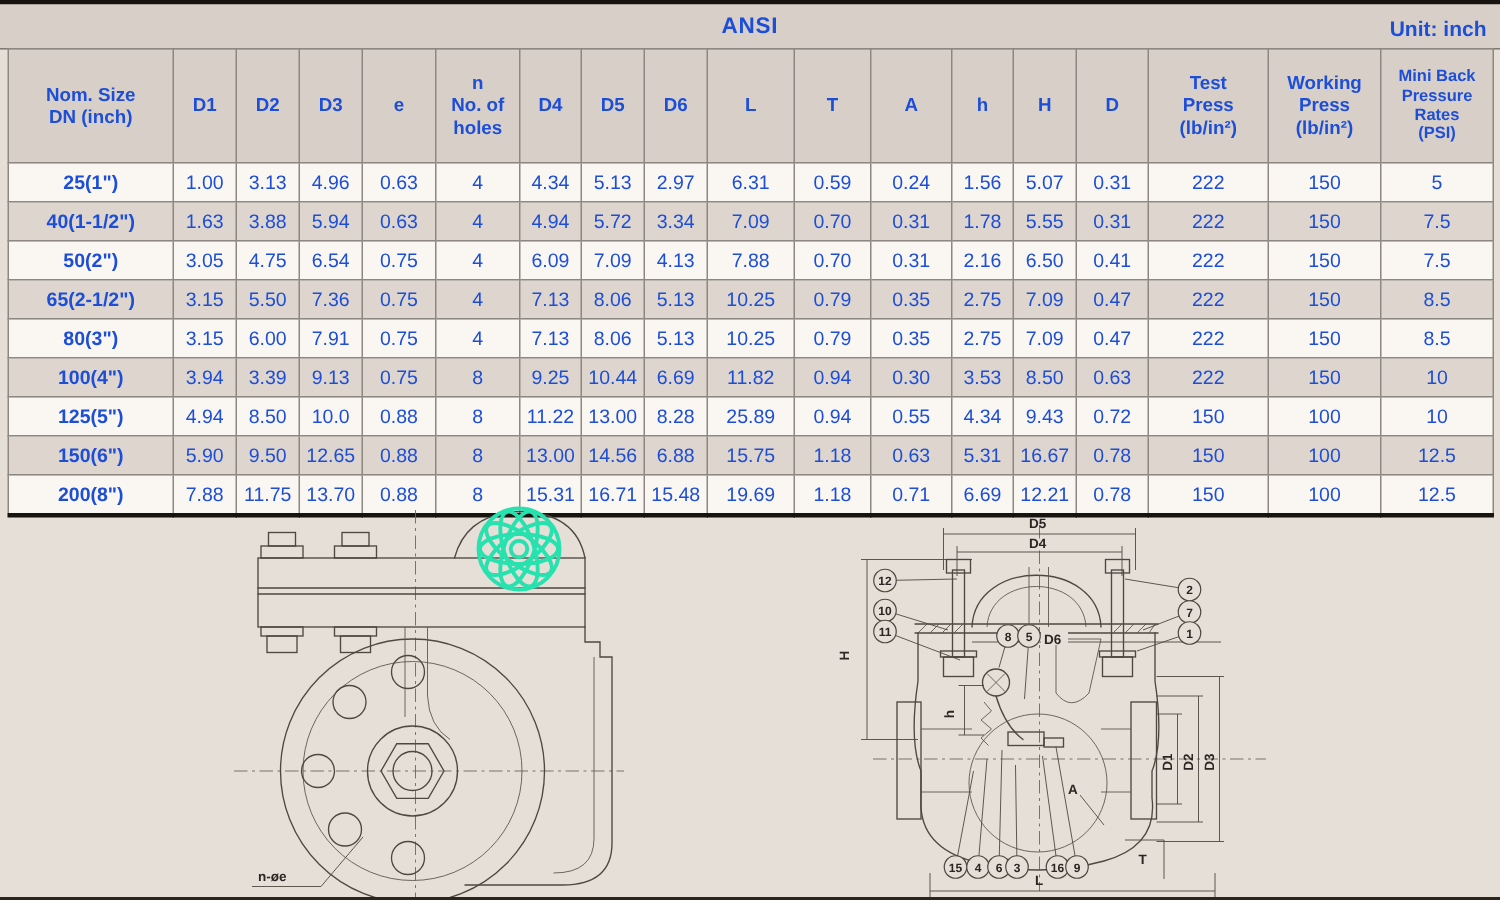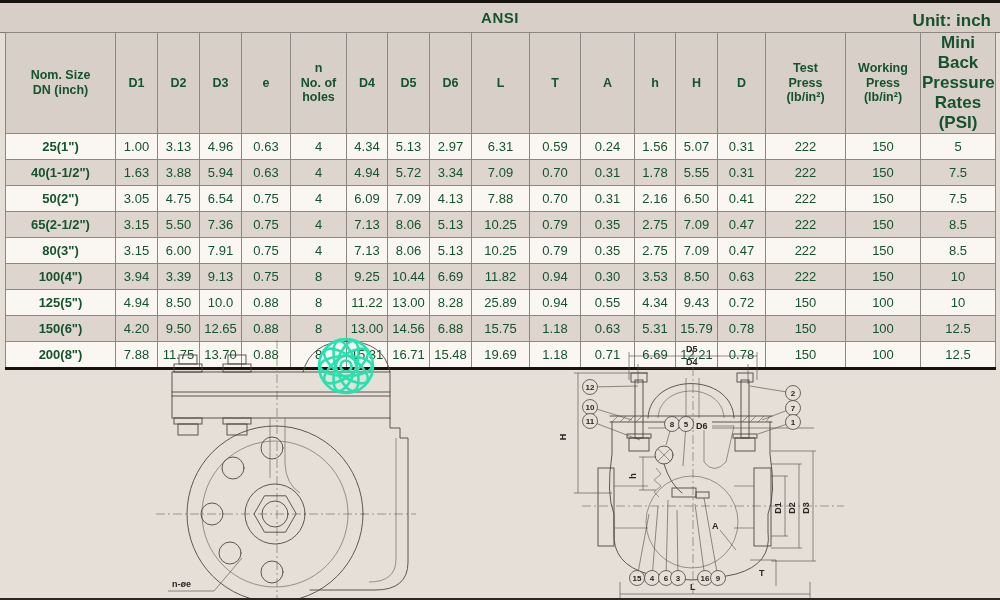--- a/index.html
+++ b/index.html
@@ -1,35 +1,35 @@
 <!DOCTYPE html>
 <html><head>
 <meta charset="utf-8">
 <style>
   html,body{margin:0;padding:0;}
   .page{
     position:relative; width:1000px; height:600px; overflow:hidden;
-    background:#e6dfd8; color:#14532d;
+    background:#e6dfd8; color:#1d4ed8;
     font-family:"Liberation Sans", sans-serif;
   }
   .top-rule{position:absolute;left:0;top:0;width:100%;height:3px;background:#17130e;}
   .titlebar{position:absolute;left:0;top:3px;width:100%;height:29px;background:#d8d0c8;border-bottom:1px solid #7d7870;}
   .titlebar .title{position:absolute;left:0;right:0;top:6px;text-align:center;font-weight:bold;font-size:15px;letter-spacing:.5px;}
-  .titlebar .unit{position:absolute;right:9px;top:8px;font-weight:bold;font-size:17px;}
+  .titlebar .unit{position:absolute;right:9px;top:8px;font-weight:bold;font-size:14px;}
   table.spec{
     position:absolute; left:5px; top:32px; width:990px;
     border-collapse:collapse; table-layout:fixed;
     border-bottom:3px solid #17130e;
   }
   table.spec th{
     background:#d8d0c8; border:1px solid #8c8780; font-size:12.5px; font-weight:bold;
     height:75px; text-align:center; vertical-align:middle; white-space:pre-line;
     line-height:1.18; padding:0 1px;
   }
-  table.spec th.small-label{font-size:17px;}
+  table.spec th.small-label{font-size:11px;}
   table.spec td{
     border:1px solid #8c8780; font-size:13px; height:25px; text-align:center;
     vertical-align:middle; padding:0;
   }
   table.spec tbody tr:nth-child(odd) td{background:#faf7f3;}
   table.spec tbody tr:nth-child(even) td{background:#ddd5ce;}
   table.spec td.size-cell{font-weight:bold;}
   .drawing{position:absolute;}
   .bottom-rule{position:absolute;left:0;bottom:0;width:100%;height:2px;background:#2b251f;}
   
@@ -240,33 +240,33 @@
           <td>0.55</td>
           <td>4.34</td>
           <td>9.43</td>
           <td>0.72</td>
           <td>150</td>
           <td>100</td>
           <td>10</td>
         </tr>
         <tr>
           <td class="size-cell">150(6")</td>
-          <td>4.20</td>
+          <td>5.90</td>
           <td>9.50</td>
           <td>12.65</td>
           <td>0.88</td>
           <td>8</td>
           <td>13.00</td>
           <td>14.56</td>
           <td>6.88</td>
           <td>15.75</td>
           <td>1.18</td>
           <td>0.63</td>
           <td>5.31</td>
-          <td>15.79</td>
+          <td>16.67</td>
           <td>0.78</td>
           <td>150</td>
           <td>100</td>
           <td>12.5</td>
         </tr>
         <tr>
           <td class="size-cell">200(8")</td>
           <td>7.88</td>
           <td>11.75</td>
           <td>13.70</td>

